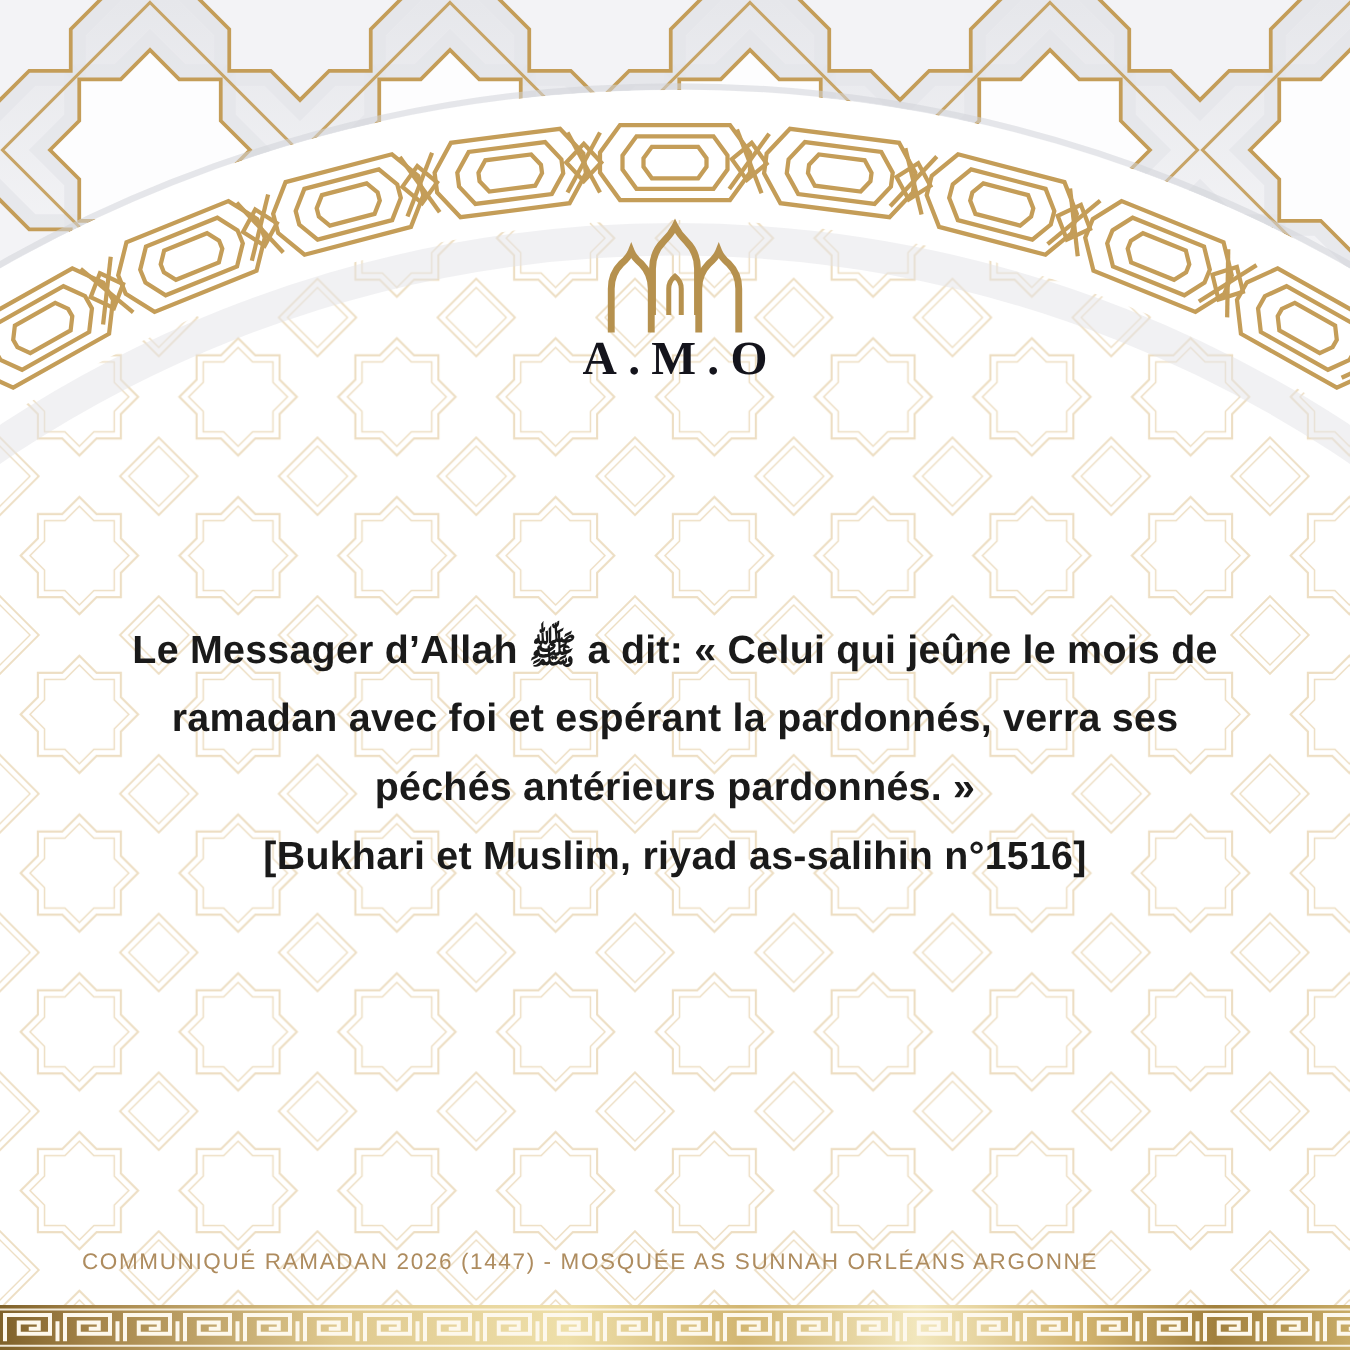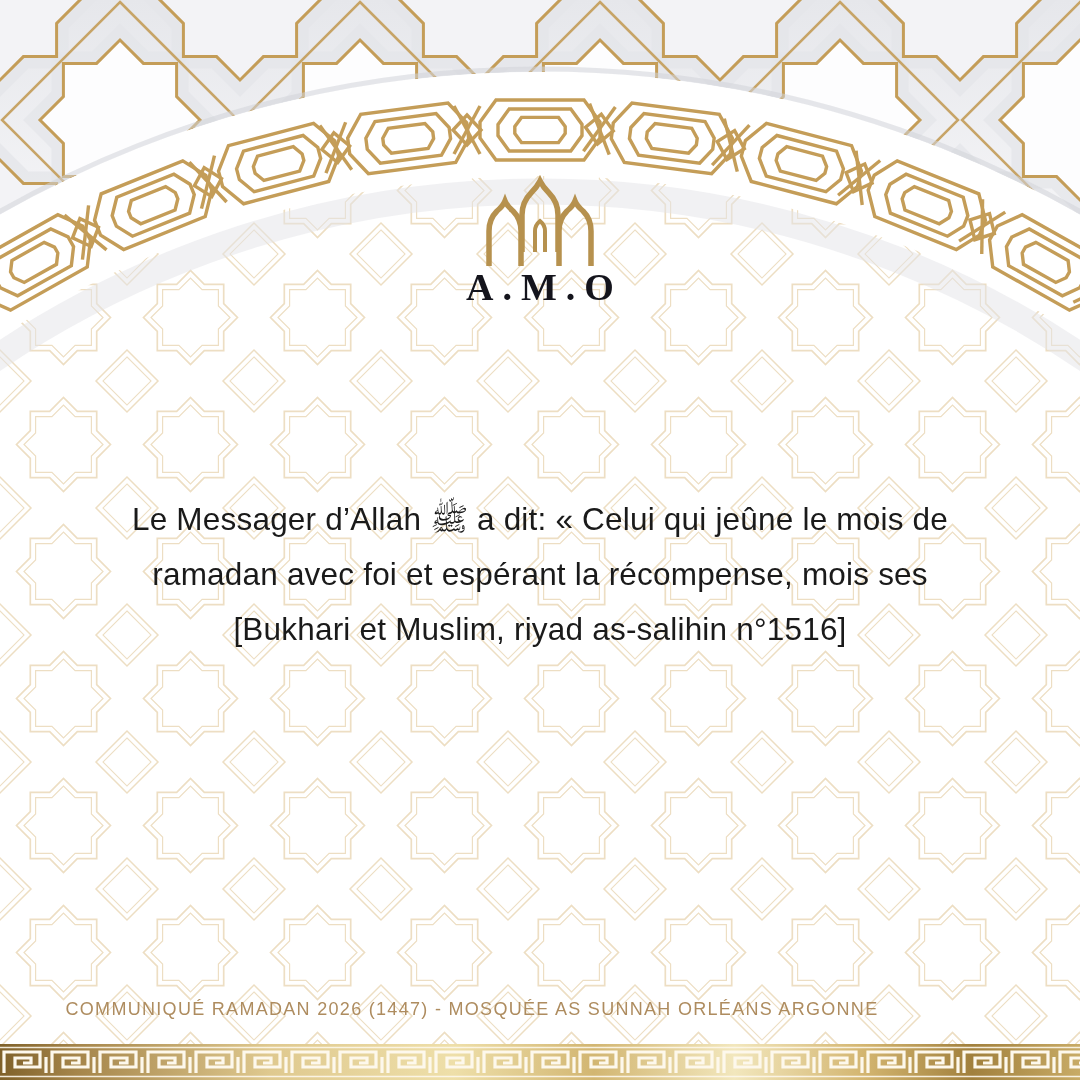--- a/index.html
+++ b/index.html
@@ -9,21 +9,21 @@
   }
   .canvas svg.art{position:absolute;left:0;top:0;}
   .logo-text{
     position:absolute;left:0;top:265px;width:1080px;text-align:center;
     font-family:"Liberation Serif",serif;font-size:38px;font-weight:600;
     letter-spacing:9px;text-indent:9px;color:#14141c;
   }
   .quote{position:absolute;left:0;top:492px;width:1080px;text-align:center;}
   .qline{
     white-space:nowrap;line-height:55px;font-size:31.5px;color:#1a1a1a;
-    font-family:"Liberation Sans",sans-serif;font-weight:400;letter-spacing:0.2px;
+    font-family:"Liberation Sans",sans-serif;font-weight:700;letter-spacing:0.2px;
   }
   .footer-text{
     position:absolute;left:0;top:999px;width:944px;text-align:center;
     font-size:18px;letter-spacing:1.3px;color:#ae8c5f;font-weight:400;
     font-family:"Liberation Sans",sans-serif;
   }
 </style>
 </head>
 <body>
 
@@ -280,18 +280,19 @@
           <polyline points="4,29 4,8 40,8 40,23 15,23 15,14 31,14 31,19 23,19"></polyline>
           <line x1="46" y1="29" x2="46" y2="13"></line>
         </g>
       </g>
   </svg>
 
   <div class="logo-text">A.M.O</div>
 
   <div class="quote">
     <div class="qline">Le Messager d’Allah ﷺ a dit: « Celui qui jeûne le mois de</div>
-    <div class="qline">ramadan avec foi et espérant la récompense, mois ses</div>
+    <div class="qline">ramadan avec foi et espérant la pardonnés, verra ses</div>
+    <div class="qline">péchés antérieurs pardonnés. »</div>
     <div class="qline">[Bukhari et Muslim, riyad as-salihin n°1516]</div>
   </div>
 
   <div class="footer-text">COMMUNIQUÉ RAMADAN 2026 (1447) - MOSQUÉE AS SUNNAH ORLÉANS ARGONNE</div>
 </div>
 
 </body></html>

